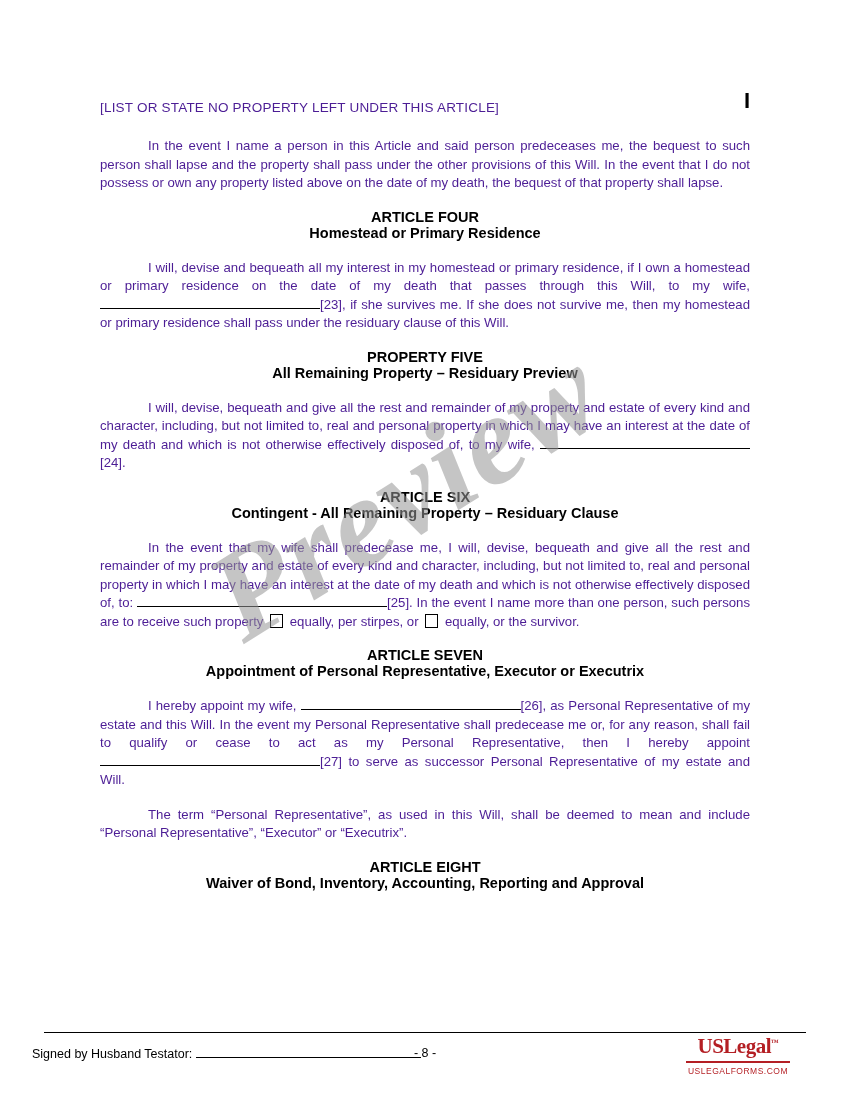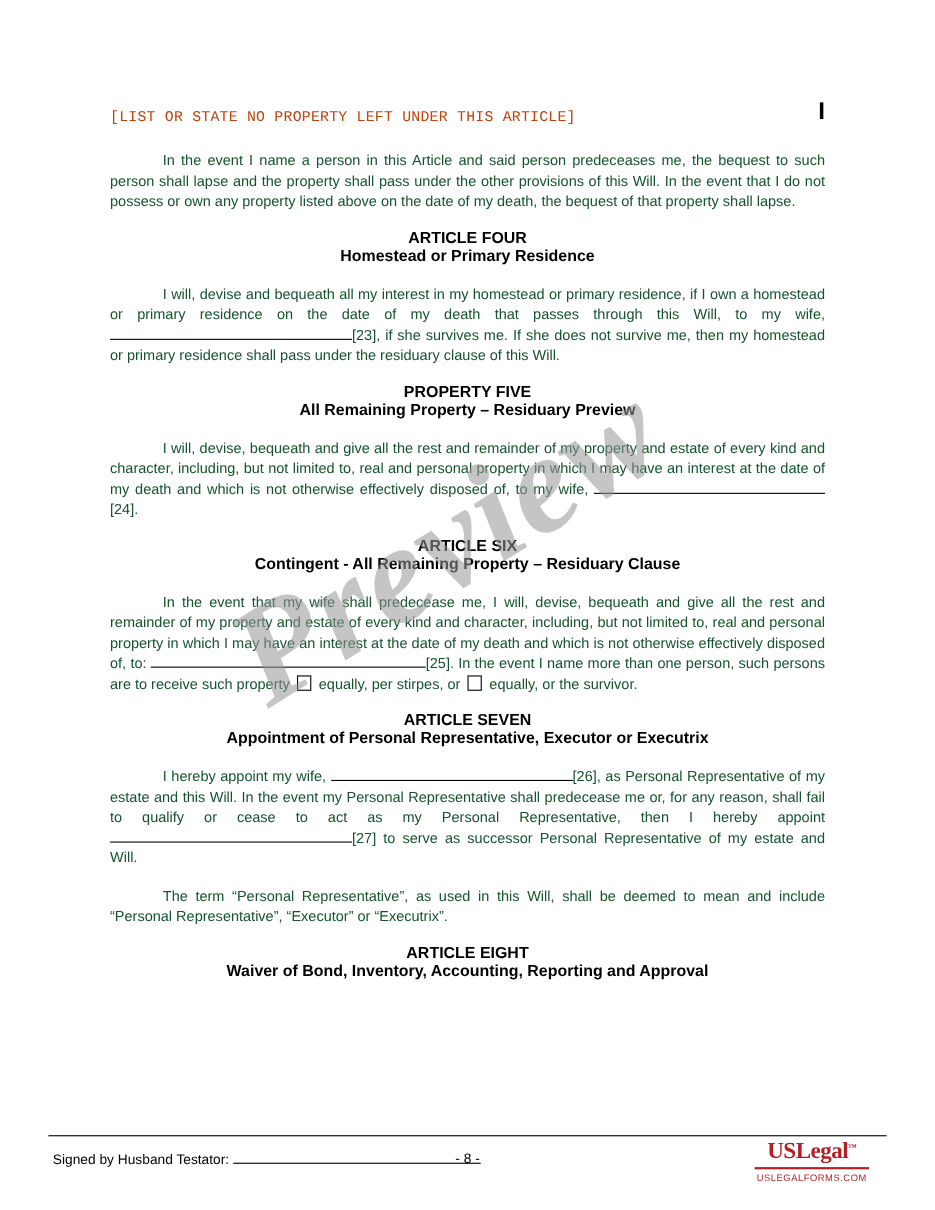--- a/index.html
+++ b/index.html
@@ -19,31 +19,30 @@
   }
   .content {
     position: absolute;
     left: 100px;
     top: 100px;
     width: 650px;
   }
   .bracket-line {
     font-size: 13.5px;
     letter-spacing: 0.2px;
-    color: #c2410c;
+    color: #4c1d95;
     margin: 0 0 22px 0;
     white-space: nowrap;
-    font-family: Liberation Mono, monospace;
   }
   p.body-par {
     font-size: 13.2px;
     line-height: 18.5px;
     text-align: justify;
     margin: 0 0 16px 0;
-    color: #14532d;
+    color: #4c1d95;
     text-indent: 48px;
   }
   .article-head {
     text-align: center;
     font-weight: bold;
     font-size: 14.5px;
     margin: 0;
     color: #000;
   }
   .article-head.title2 {
@@ -114,21 +113,21 @@
   .footer-rule {
     position: absolute;
     left: 44px;
     top: 12px;
     width: 762px;
     height: 1px;
     background: #000;
   }
   .signed-line {
     position: absolute;
-    left: 48px;
+    left: 32px;
     top: 25px;
     font-size: 12.5px;
     color: #000;
     white-space: nowrap;
   }
   .signed-blank {
     display: inline-block;
     width: 225px;
     border-bottom: 1px solid #000;
     height: 12px;

